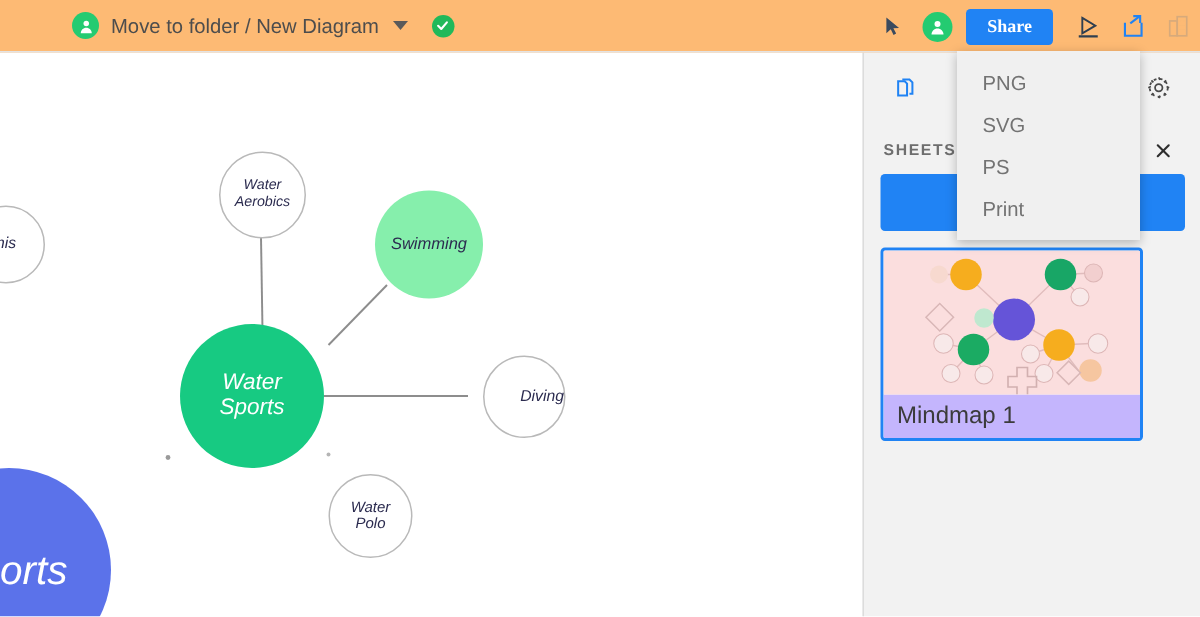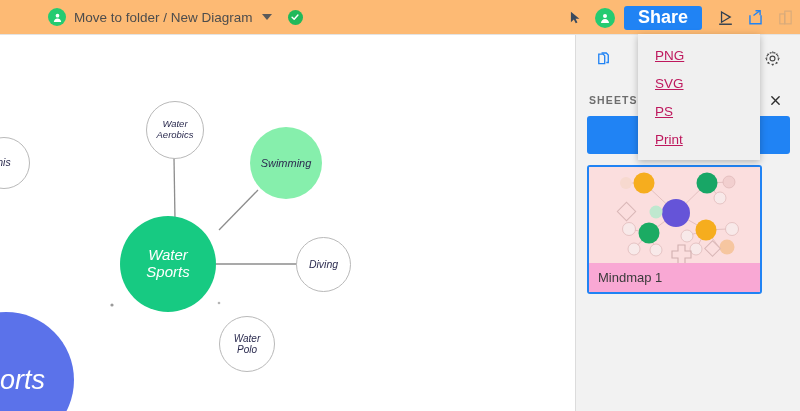--- a/index.html
+++ b/index.html
@@ -43,26 +43,26 @@
   .topbar-right {
     position: absolute; right: 0; top: 0; height: 35px;
     display: flex; align-items: center; gap: 0px;
   }
   .tb-icon {
     width: 30px; height: 35px;
     display: flex; align-items: center; justify-content: center;
   }
   .share-btn {
     background: #2083f4; color: #ffffff;
-    font-size: 18px; font-weight: bold;
+    font-size: 12px; font-weight: bold;
     height: 24px; padding: 0 14px;
     border-radius: 3px; border: none;
     display: flex; align-items: center; justify-content: center;
     margin: 0 8px 0 4px;
-    font-family: Liberation Sans, sans-serif;
+    font-family: Liberation Serif, serif;
   }
   .tb-icon.disabled { opacity: .32; }
 
   
   .canvas {
     position: absolute; left: 0; top: 35px; width: 575px; height: 376px;
     background: #ffffff; overflow: hidden;
   }
   .canvas svg { position: absolute; left: 0; top: 0; }
   .node {
@@ -115,34 +115,34 @@
     border: 2px solid #2083f4; border-radius: 3px;
     background: #ffffff; overflow: hidden;
     display: flex; flex-direction: column;
   }
   .thumb-img {
     width: 100%; height: 96px; background: #fbdede; position: relative; overflow: hidden;
   }
   .thumb-img svg { position: absolute; left: 0; top: 0; }
   .thumb-caption {
     flex: 1; display: flex; align-items: center;
-    padding-left: 9px; font-size: 13px; color: #3b3b3b; background: #f9a8d4;
+    padding-left: 9px; font-size: 16px; color: #3b3b3b; background: #c4b5fd;
   }
 
   
   .dropdown {
     position: absolute; left: 638px; top: 34px; width: 122px;
     background: #f0f0f0;
     box-shadow: 0 2px 7px rgba(0,0,0,.26);
     padding: 7px 0 7px 0;
     z-index: 60;
   }
   .dd-item {
     height: 28px; display: flex; align-items: center;
-    padding-left: 17px; font-size: 13.5px; color: #be185d; text-decoration: underline;
+    padding-left: 17px; font-size: 13.5px; color: #737373;
   }
 </style>
 </head>
 <body>
 
 <div id="app">
 
   <div class="topbar">
 
     <div class="avatar-sm">
@@ -234,21 +234,21 @@
           <span class="node-label">Water
 Aerobics</span>
         </div>
         <div class="node" style="left: 250px; top: 92px; width: 72px; height: 72px; background: #86efac; color: rgb(43, 43, 79); font-size: 11px;">
           <span class="node-label">Swimming</span>
         </div>
         <div class="node" style="left: 120px; top: 181px; width: 96px; height: 96px; background: rgb(23, 202, 130); color: rgb(255, 255, 255); font-size: 15px;">
           <span class="node-label">Water
 Sports</span>
         </div>
-        <div class="node node-plain" style="left: 296px; top: 202px; width: 55px; height: 55px; color: rgb(43, 43, 79); font-size: 10.5px;">
+        <div class="node node-plain" style="left: 322px; top: 202px; width: 55px; height: 55px; color: rgb(43, 43, 79); font-size: 10.5px; justify-content: flex-end;">
           <span class="node-label">Diving</span>
         </div>
         <div class="node node-plain" style="left: 219px; top: 281px; width: 56px; height: 56px; color: rgb(43, 43, 79); font-size: 10px;">
           <span class="node-label">Water
 Polo</span>
         </div>
         <div class="node" style="left: -62px; top: 277px; width: 136px; height: 136px; background: rgb(91, 114, 234); color: rgb(255, 255, 255); font-size: 27px;">
           <span class="node-label">Sports</span>
         </div>
       </div>

